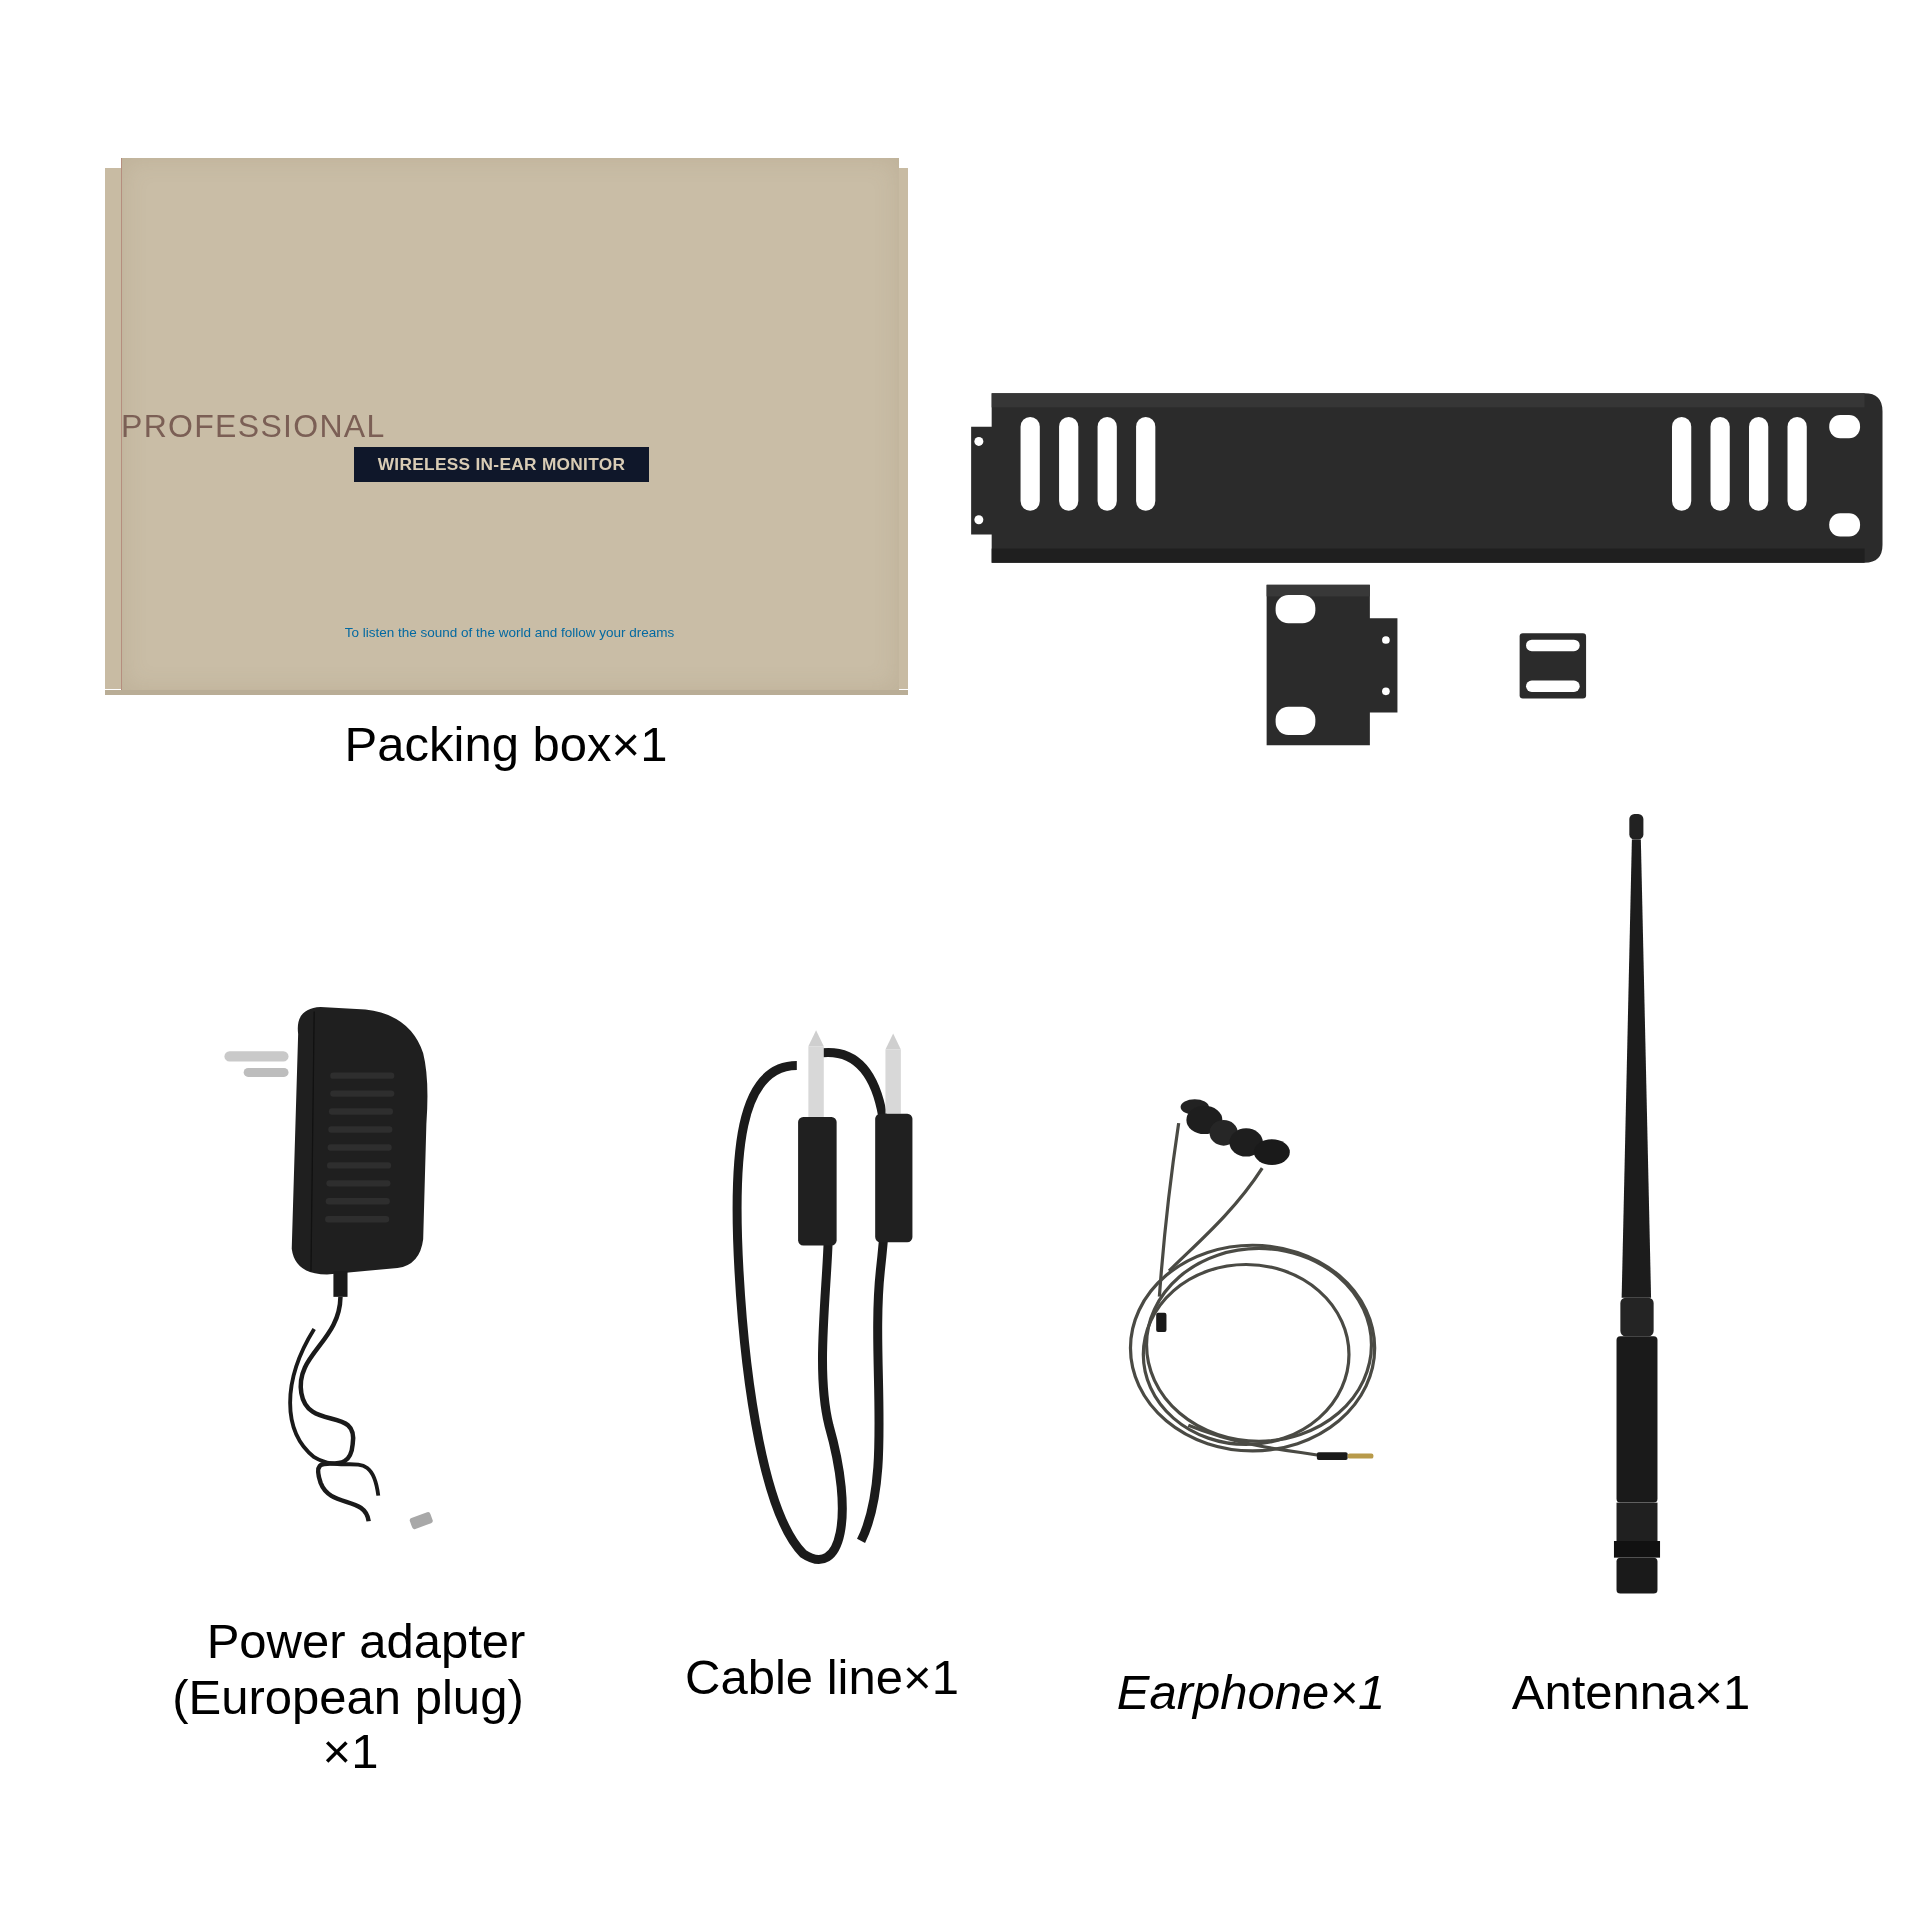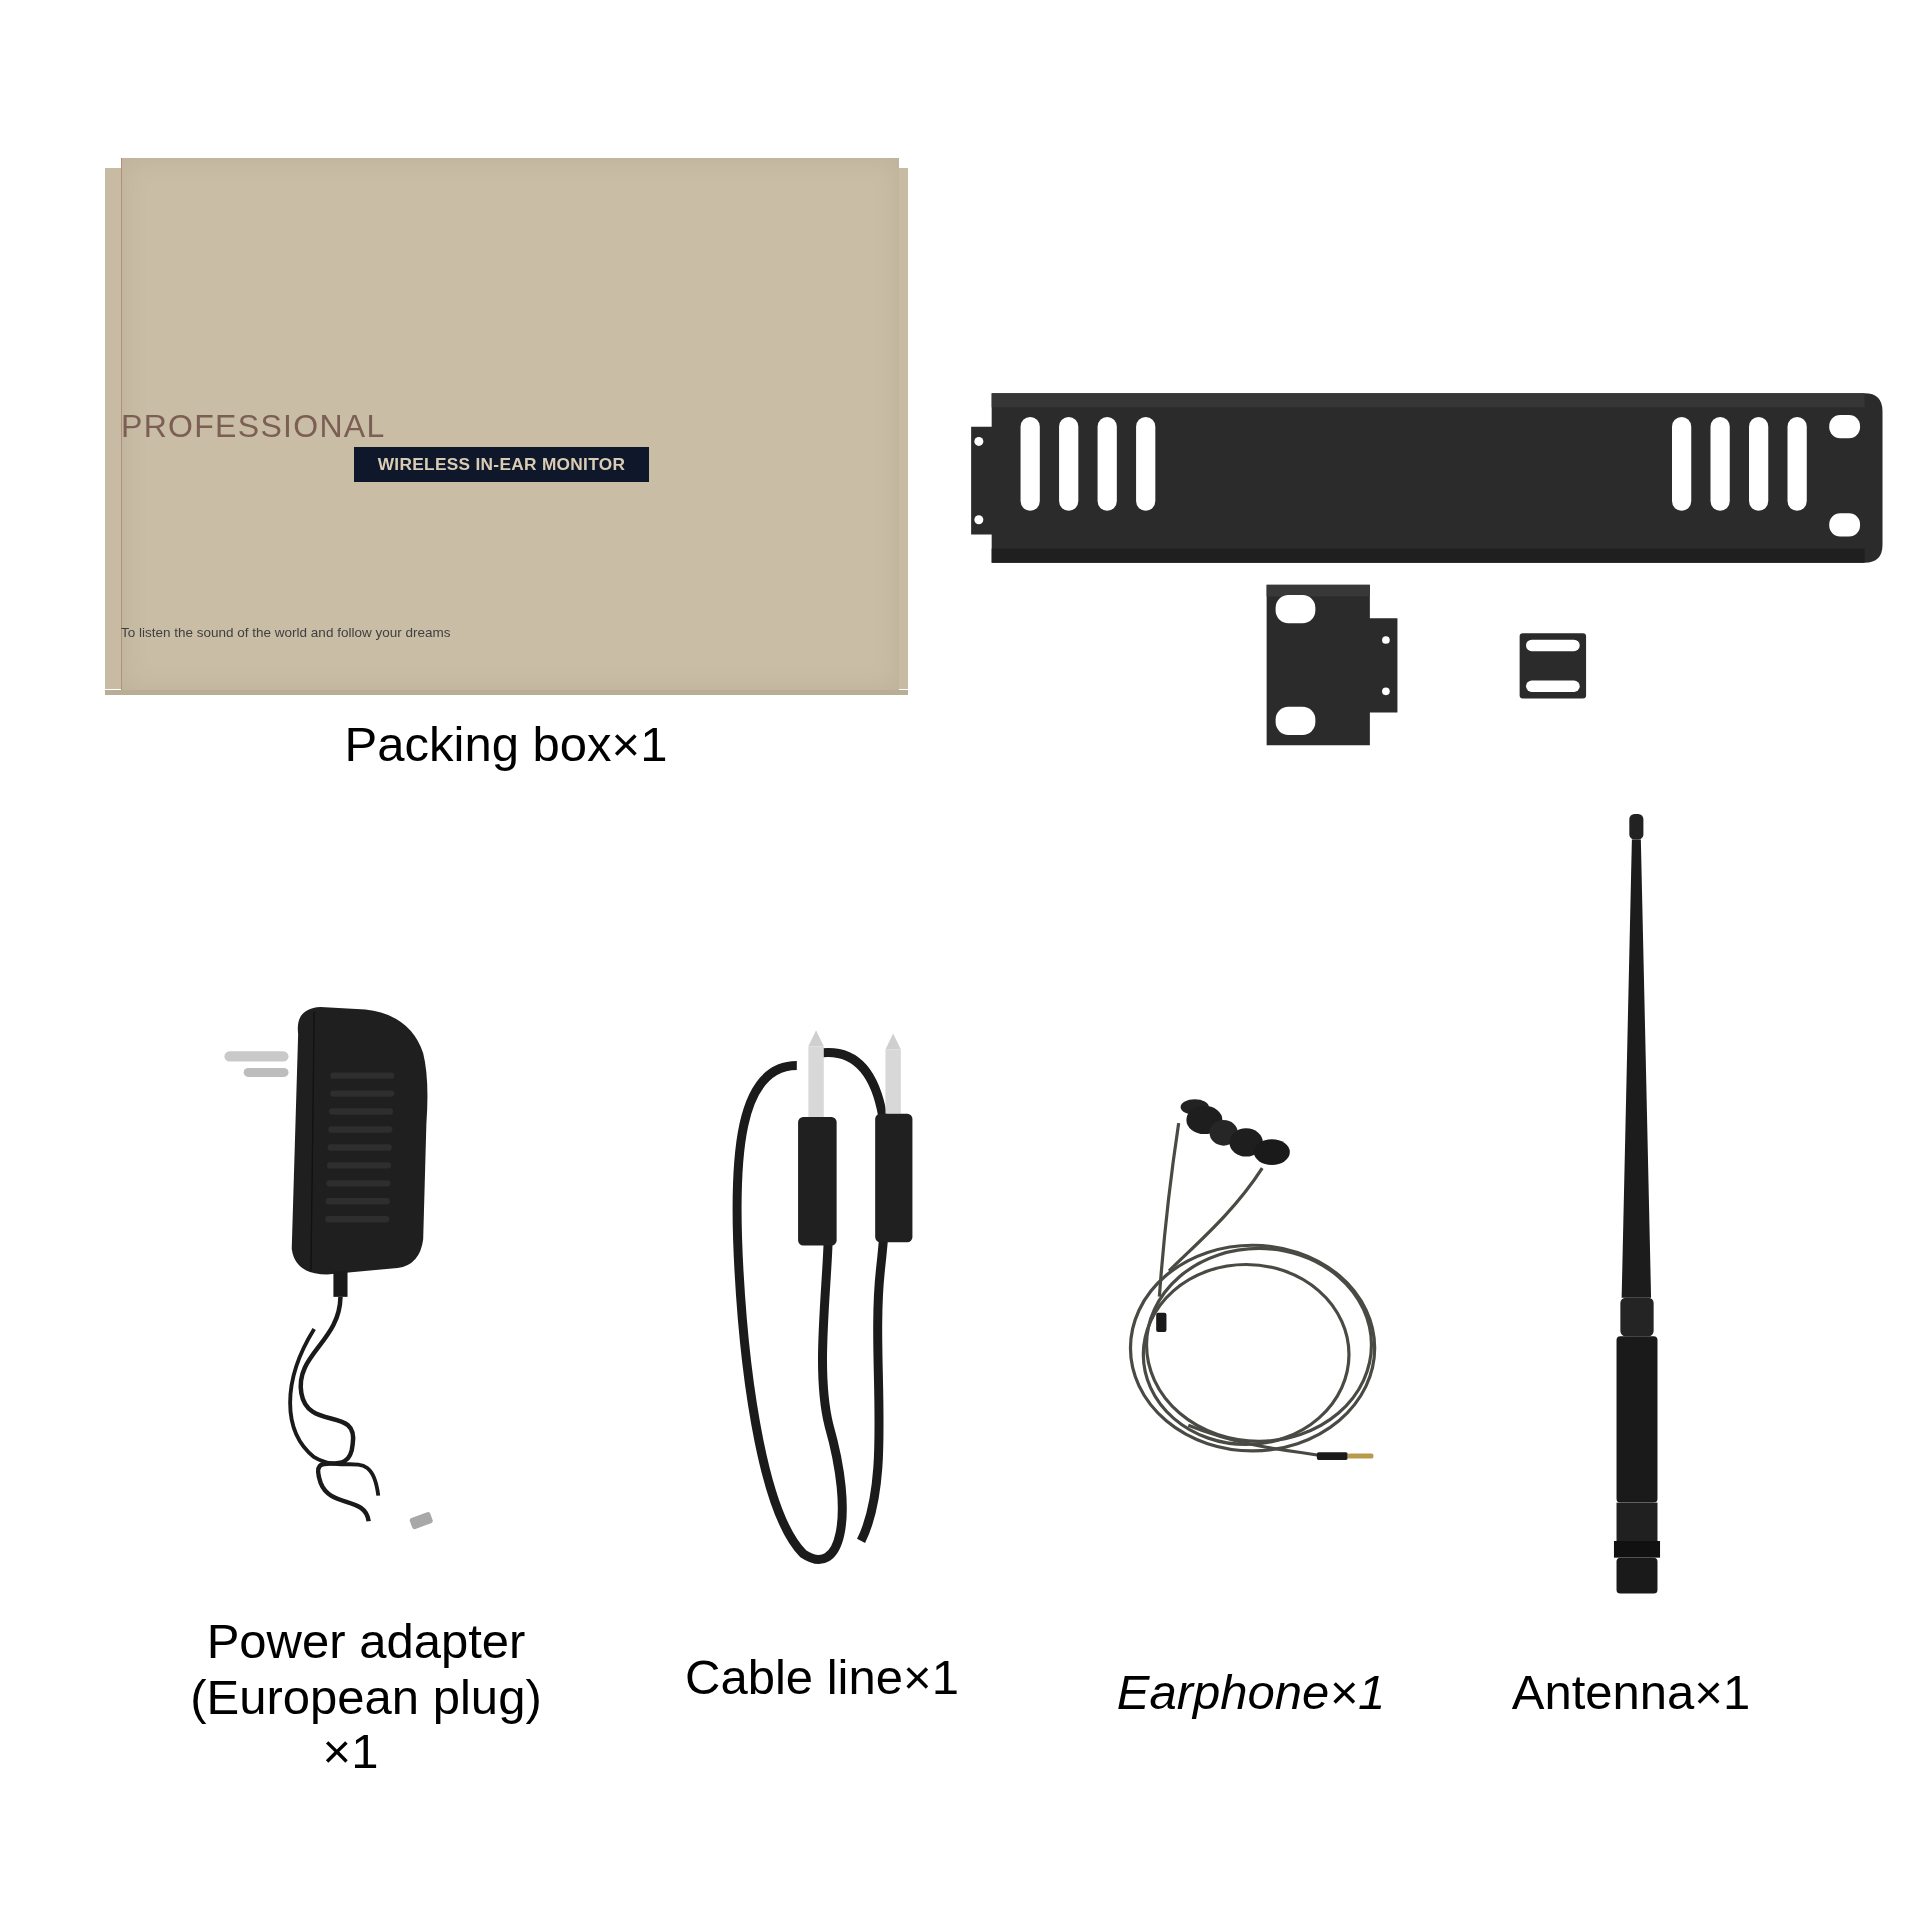--- a/index.html
+++ b/index.html
@@ -12,21 +12,21 @@
   
   .box-back { left: 105px; top: 168px; width: 803px; height: 521px; background: #c8bba3; }
   .box-lid { left: 121px; top: 158px; width: 777px; height: 533px; background: #c9bda6;
              border-left: 1.9px solid #b58e7e; box-shadow: inset 0 0 26px rgba(120,100,70,0.15); }
   .box-bottom-edge { left: 105px; top: 690px; width: 803px; height: 5.1px; background: #b9ad96; }
   .box-title { left: 121px; width: 777px; top: 408px; text-align: left; color: #7b5f55;
                font-size: 32px; letter-spacing: 1.3px; font-family: "Liberation Sans", sans-serif; }
   .box-band { left: 354px; top: 447px; width: 295px; height: 35px; background: #0f172a;
               color: #d9ccb5; font-size: 17.3px; font-weight: bold; text-align: center; line-height: 35px;
               font-family: "Liberation Sans", sans-serif; letter-spacing: 0.3px; }
-  .box-slogan { left: 121px; width: 777px; top: 625px; text-align: left; color: #404040;
+  .box-slogan { left: 121px; width: 777px; top: 625px; text-align: center; color: #0369a1;
                 font-size: 13.5px; font-family: "Liberation Sans", sans-serif; }
 </style>
 </head>
 <body>
 
 <div>
   <div class="abs box-back"></div>
   <div class="abs box-lid"></div>
   <div class="abs box-bottom-edge"></div>
   <div class="abs box-title">PROFESSIONAL</div>
@@ -90,21 +90,21 @@
       <rect x="167" y="344" width="100" height="10" rx="5"></rect>
     </g>
 
     <rect x="180" y="430" width="22" height="40" fill="#1a1a1a"></rect>
     <path d="M191 470 C190 540 120 560 130 620 C140 680 220 640 210 700 C205 760 140 700 160 760 C175 800 230 780 235 820" stroke="#1a1a1a" stroke-width="7" fill="none"></path>
     <path d="M150 520 C100 600 100 680 150 720 C200 750 240 700 250 780" stroke="#1a1a1a" stroke-width="6" fill="none"></path>
     <rect x="300" y="810" width="34" height="18" rx="4" fill="#a8a8a8" transform="rotate(-20 317 819)"></rect>
   </svg>
 </div>
 <div class="label" style="left:109px; width:514px; top:1615px;">Power adapter</div>
-<div class="label" style="left:109px; width:514px; top:1671px;">(European plug)</div>
+<div class="label" style="left:91px; width:514px; top:1671px;">(European plug)</div>
 <div class="label" style="left:109px; width:257px; margin-left:0; top:1725px; left:222px;">×1</div>
 
 <div>
   <svg class="abs" style="left:726px; top:1027px;" width="193" height="546" viewBox="0 0 300 850">
     <path d="M110 60 C20 60 10 200 20 380 C30 560 60 760 120 820 C180 860 200 760 160 620 C130 500 180 300 150 200" stroke="#1b1b1b" stroke-width="14" fill="none"></path>
     <path d="M150 40 C260 30 260 200 240 380 C225 520 260 700 210 800" stroke="#1b1b1b" stroke-width="14" fill="none"></path>
 
     <path d="M128 30 L140 5 L152 30 Z" fill="#cfcfcf"></path>
     <rect x="128" y="30" width="24" height="110" fill="#d8d8d8"></rect>
     <rect x="112" y="140" width="60" height="200" rx="8" fill="#202020"></rect>

